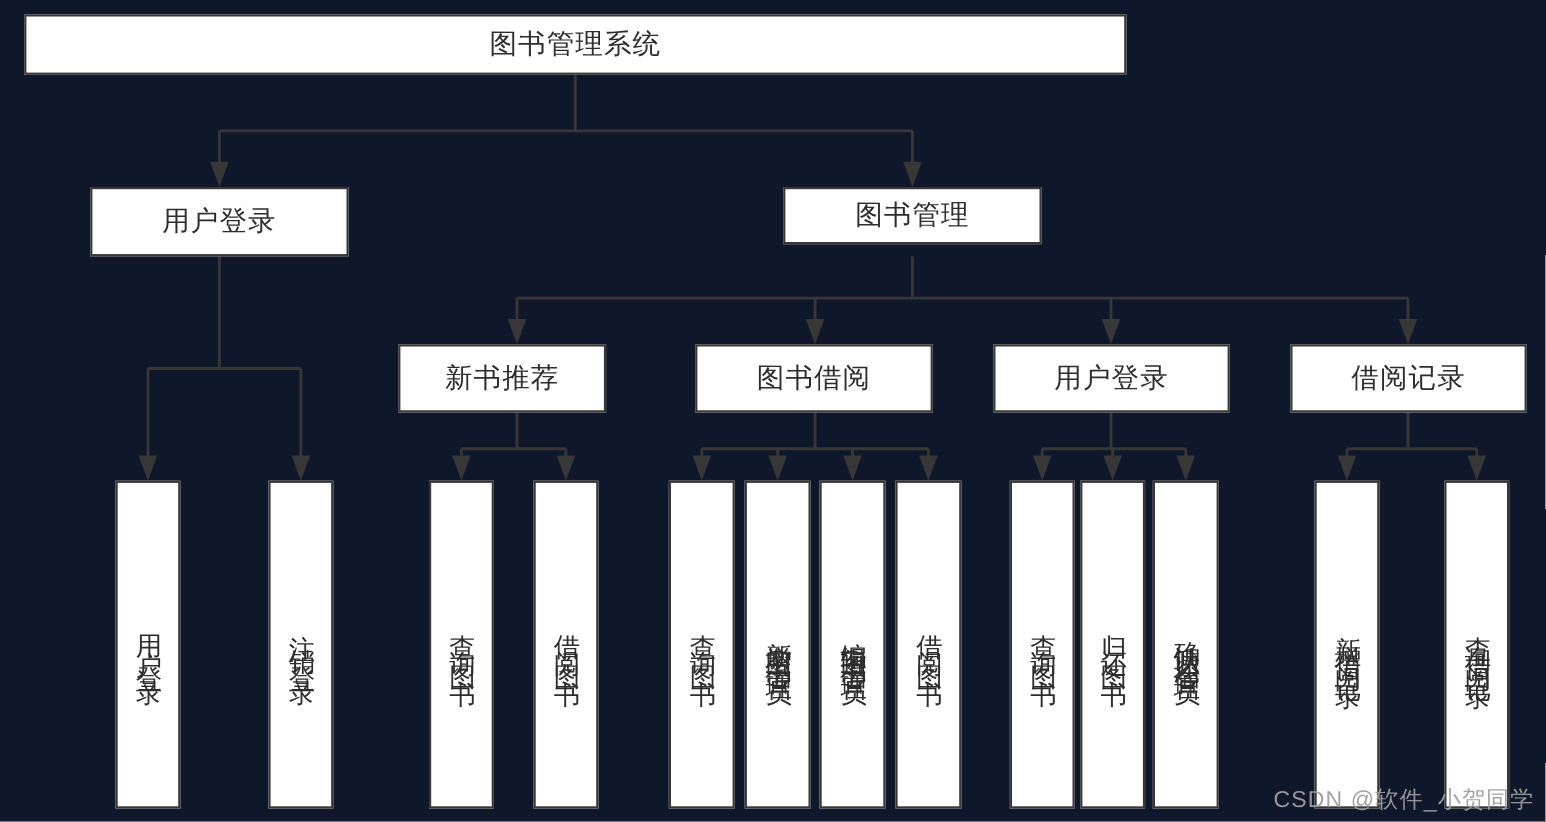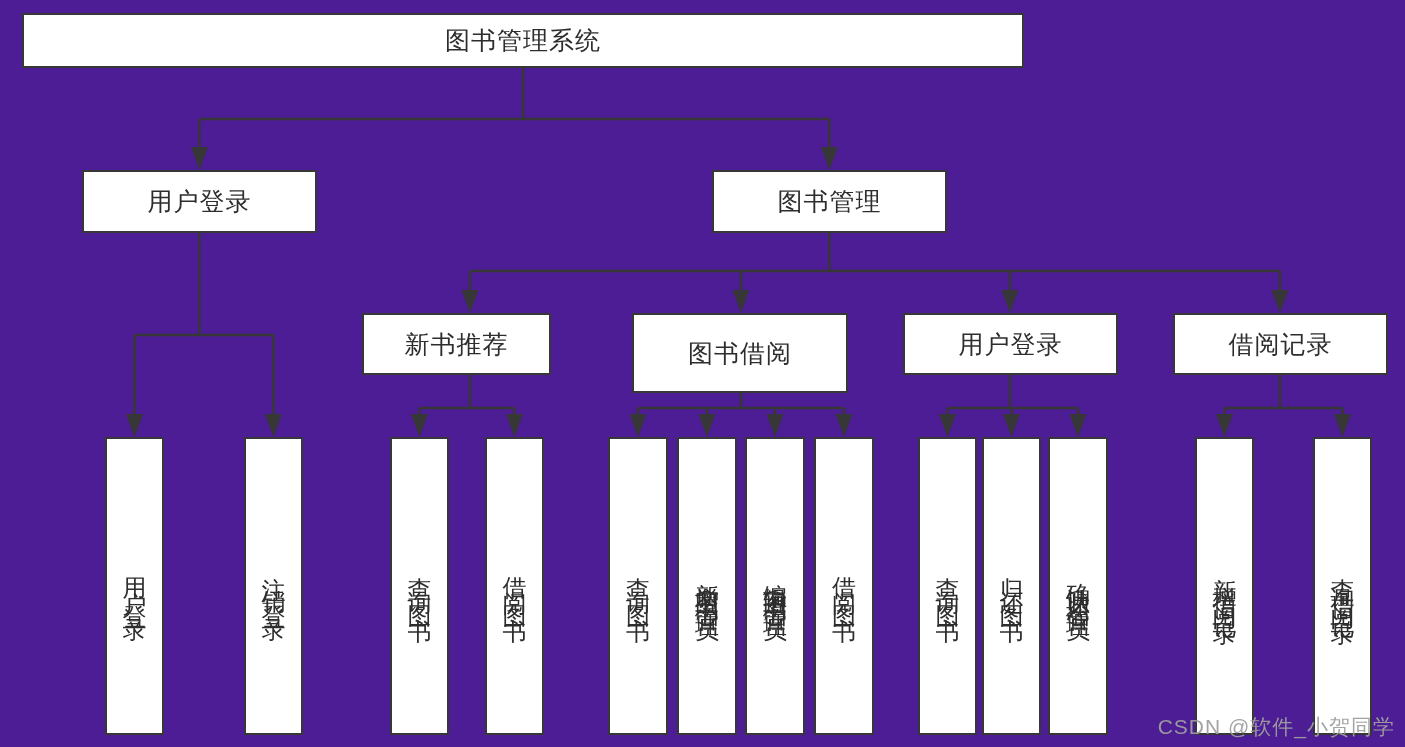--- a/index.html
+++ b/index.html
@@ -1,20 +1,20 @@
 <!DOCTYPE html>
 <html><head>
 <meta charset="utf-8">
 <style>
   html, body { margin: 0; padding: 0; background: #ffffff; }
   .stage {
     position: relative;
     width: 1405px;
     height: 747px;
-    background: #4c1d95;
+    background: #0f172a;
     font-family: "Liberation Sans", "DejaVu Sans", sans-serif;
     overflow: hidden;
   }
   .wires {
     position: absolute;
     left: 0; top: 0;
     width: 1405px; height: 747px;
   }
   .node {
     position: absolute;
@@ -84,24 +84,24 @@
       <polygon points="1003,414 1020,414 1011.5,437"></polygon>
       <polygon points="1069.5,414 1086.5,414 1078,437"></polygon>
       <polygon points="1216,414 1233,414 1224.5,437"></polygon>
       <polygon points="1334,414 1351,414 1342.5,437"></polygon>
     </g>
   </svg>
 
   <div class="node" style="left:22px; top:13px; width:1002px; height:55px;">图书管理系统</div>
 
   <div class="node" style="left:82px; top:170px; width:235px; height:63px;">用户登录</div>
-  <div class="node" style="left:712px; top:170px; width:235px; height:63px;">图书管理</div>
+  <div class="node" style="left:712px; top:170px; width:235px; height:52px;">图书管理</div>
 
   <div class="node" style="left:362px; top:313px; width:189px; height:62px;">新书推荐</div>
-  <div class="node" style="left:632px; top:313px; width:216px; height:80px;">图书借阅</div>
+  <div class="node" style="left:632px; top:313px; width:216px; height:62px;">图书借阅</div>
   <div class="node" style="left:903px; top:313px; width:215px; height:62px;">用户登录</div>
   <div class="node" style="left:1173px; top:313px; width:215px; height:62px;">借阅记录</div>
 
   <div class="node vnode ls-short" style="left:105px; top:437px; width:59px; height:298px;">用户登录</div>
   <div class="node vnode ls-short" style="left:244px; top:437px; width:59px; height:298px;">注销登录</div>
 
   <div class="node vnode ls-short" style="left:390px; top:437px; width:59px; height:298px;">查询图书</div>
   <div class="node vnode ls-short" style="left:485px; top:437px; width:59px; height:298px;">借阅图书</div>
 
   <div class="node vnode ls-short" style="left:608px; top:437px; width:60px; height:298px;">查询图书</div>

